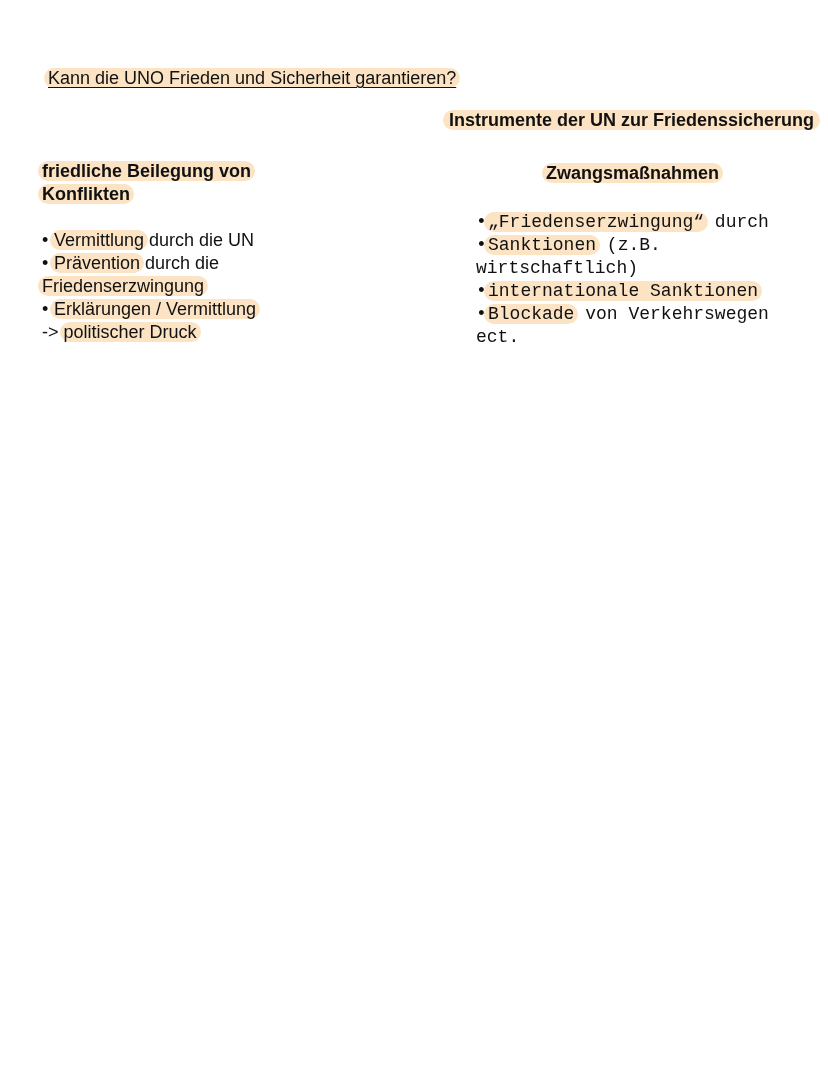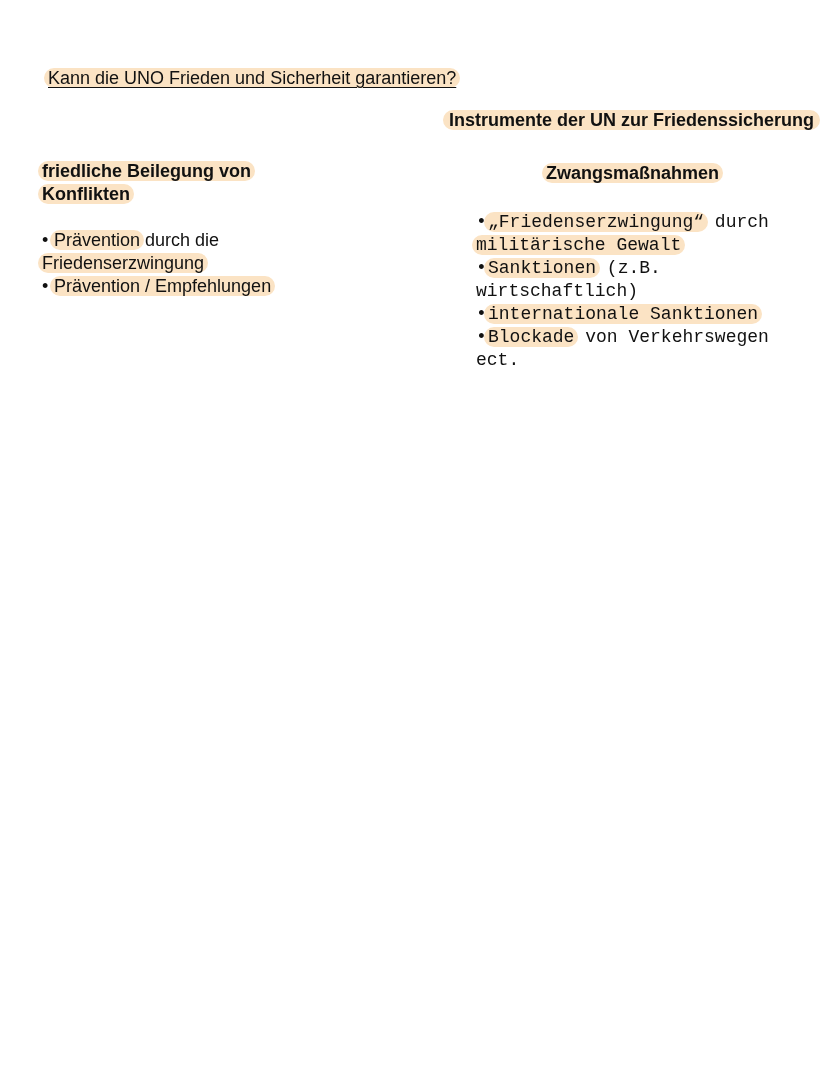--- a/index.html
+++ b/index.html
@@ -103,30 +103,31 @@
 <div class="heading">
   <span class="hl">Instrumente der UN zur Friedenssicherung</span>
 </div>
 
 <section class="col col-left">
   <h2 class="col-title">
     <span class="hl">friedliche Beilegung von</span><br>
     <span class="hl">Konflikten</span>
   </h2>
   <ul class="list">
+    <li><span class="bullet">•</span><span class="hl">Vermittlung</span><span> durch die UN</span></li>
     <li><span class="bullet">•</span><span class="hl">Prävention</span><span> durch die</span></li>
     <li><span class="hl">Friedenserzwingung</span></li>
-    <li><span class="bullet">•</span><span class="hl">Prävention / Empfehlungen</span></li>
+    <li><span class="bullet">•</span><span class="hl">Erklärungen / Vermittlung</span></li>
+    <li><span>-&gt; </span><span class="hl">politischer Druck</span></li>
   </ul>
 </section>
 
 <section class="col col-right">
   <h2 class="col-title">
     <span class="hl">Zwangsmaßnahmen</span>
   </h2>
   <ul class="list">
     <li><span class="bullet">•</span><span class="hl">„Friedenserzwingung“</span><span> durch</span></li>
-    <li><span class="hl">militärische Gewalt</span></li>
     <li><span class="bullet">•</span><span class="hl">Sanktionen</span><span> (z.B. wirtschaftlich)</span></li>
     <li><span class="bullet">•</span><span class="hl">internationale Sanktionen</span></li>
     <li><span class="bullet">•</span><span class="hl">Blockade</span><span> von Verkehrswegen ect.</span></li>
   </ul>
 </section>
 
 </body></html>

